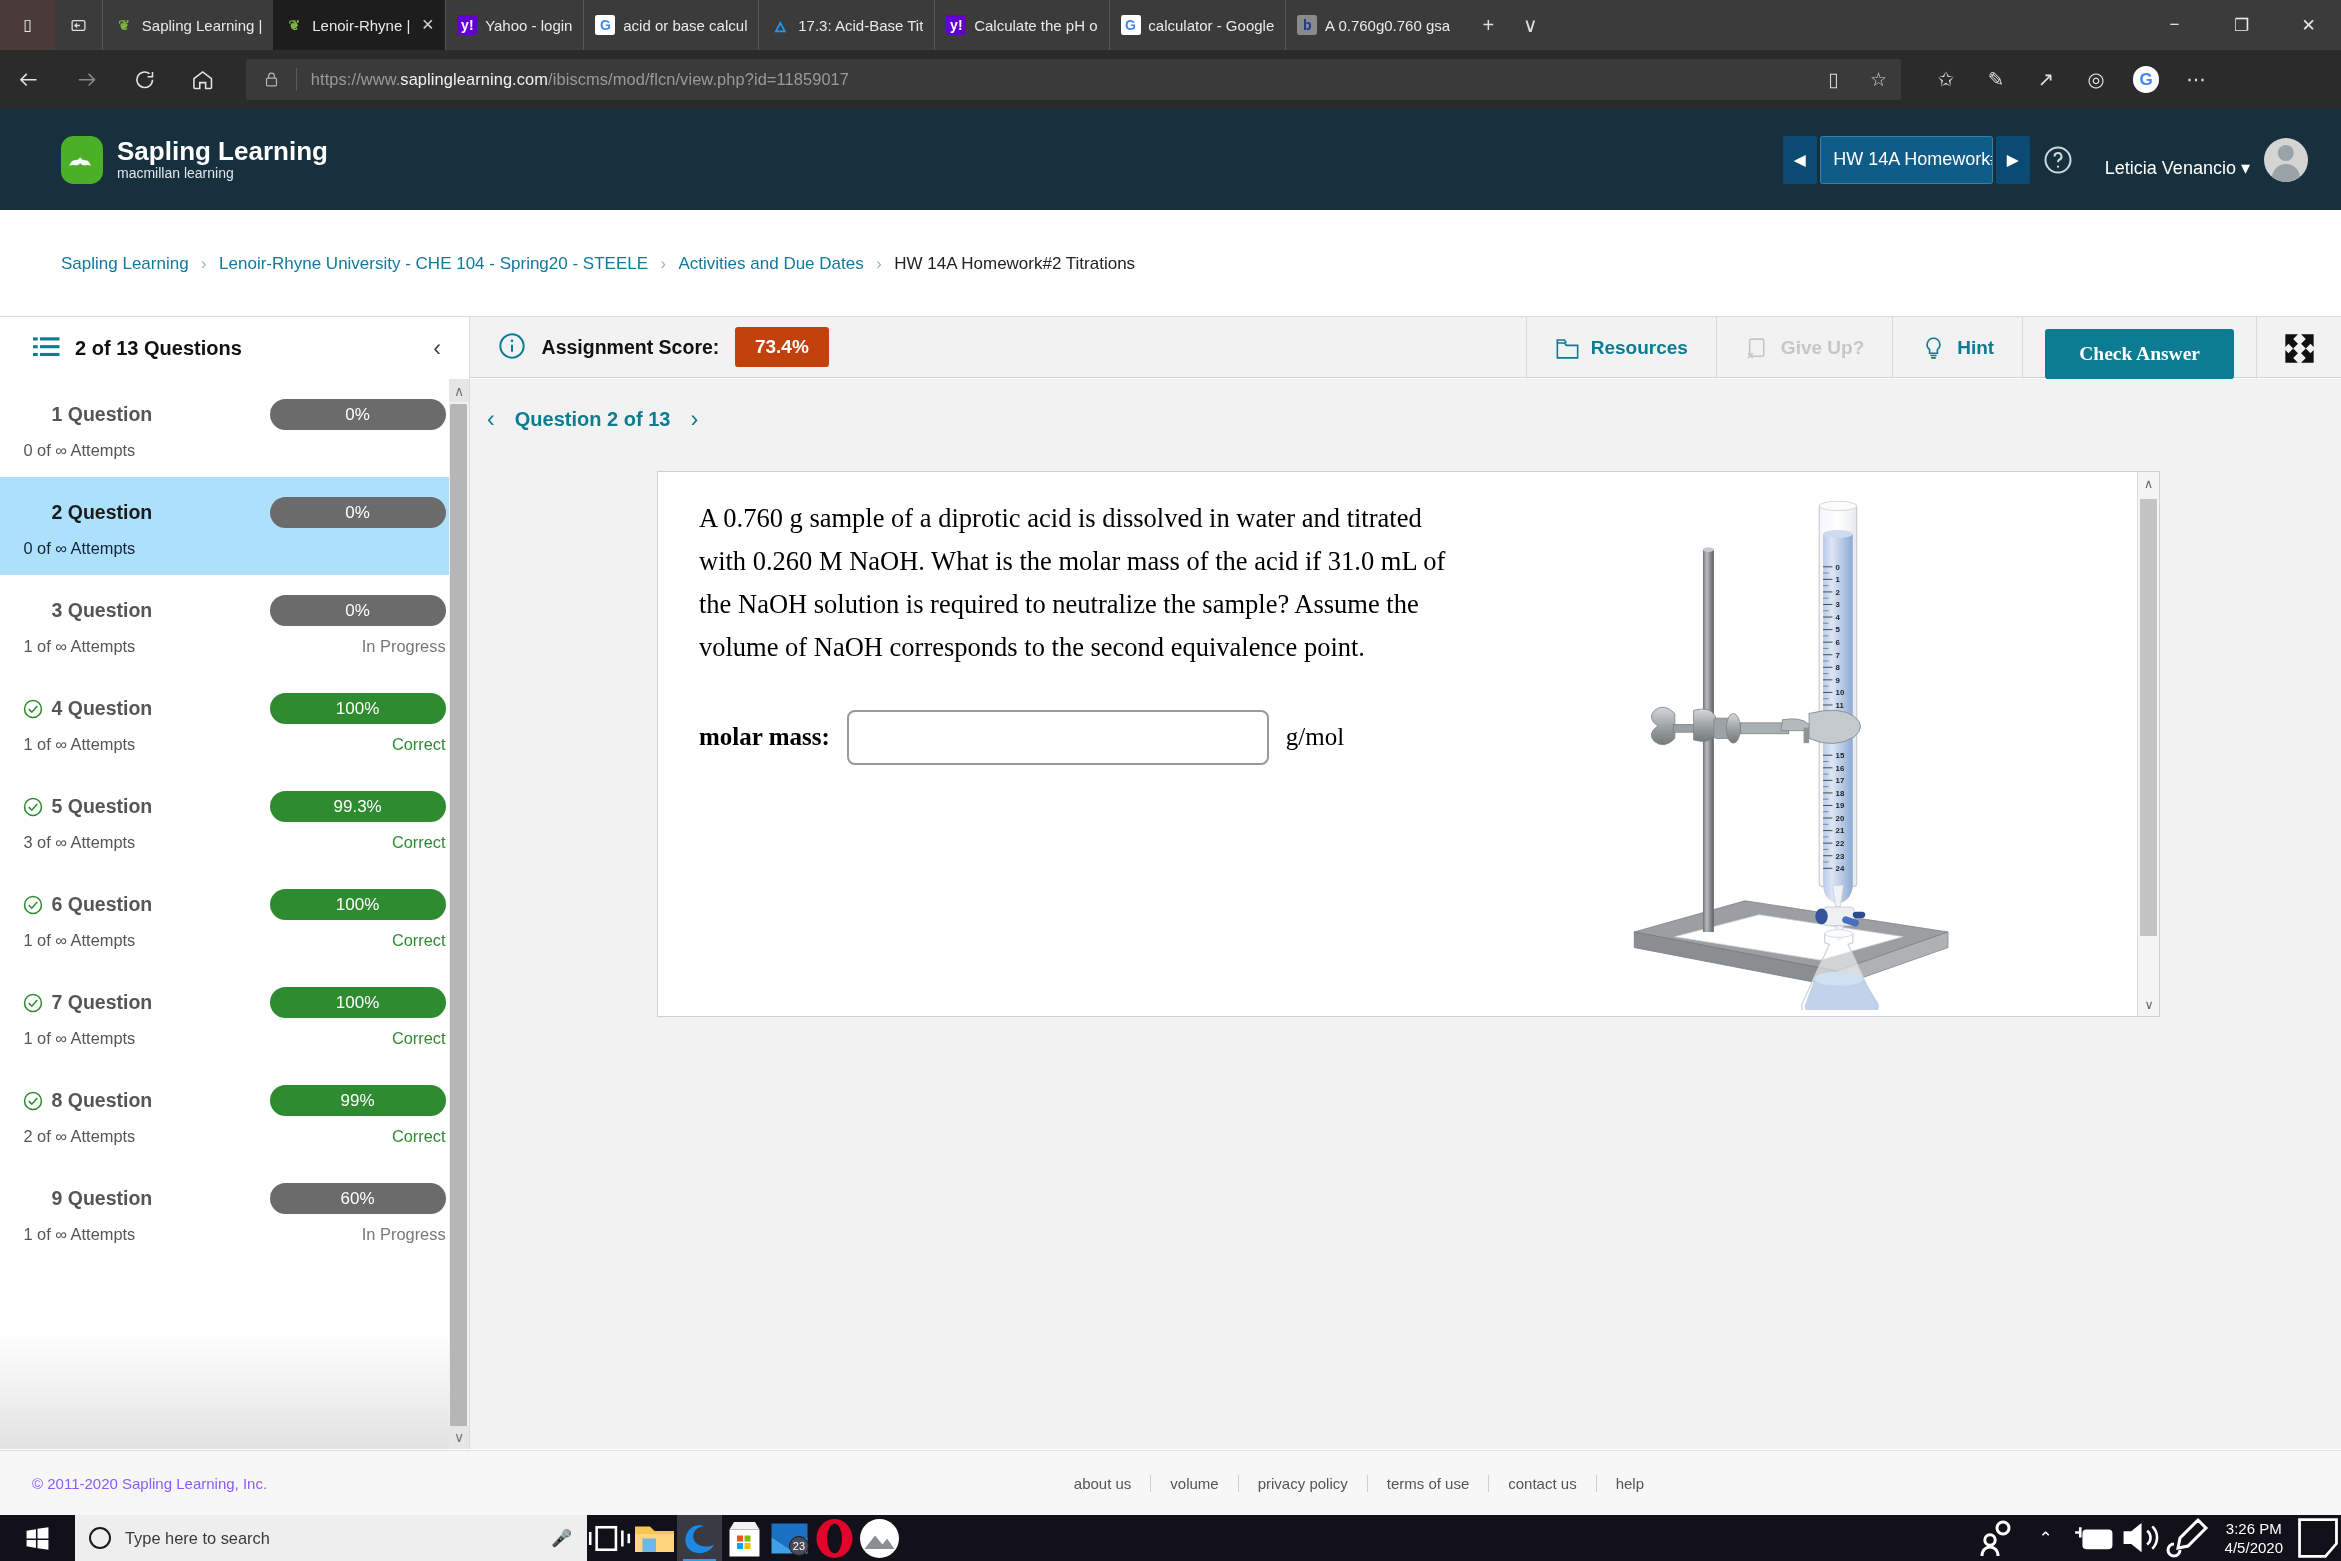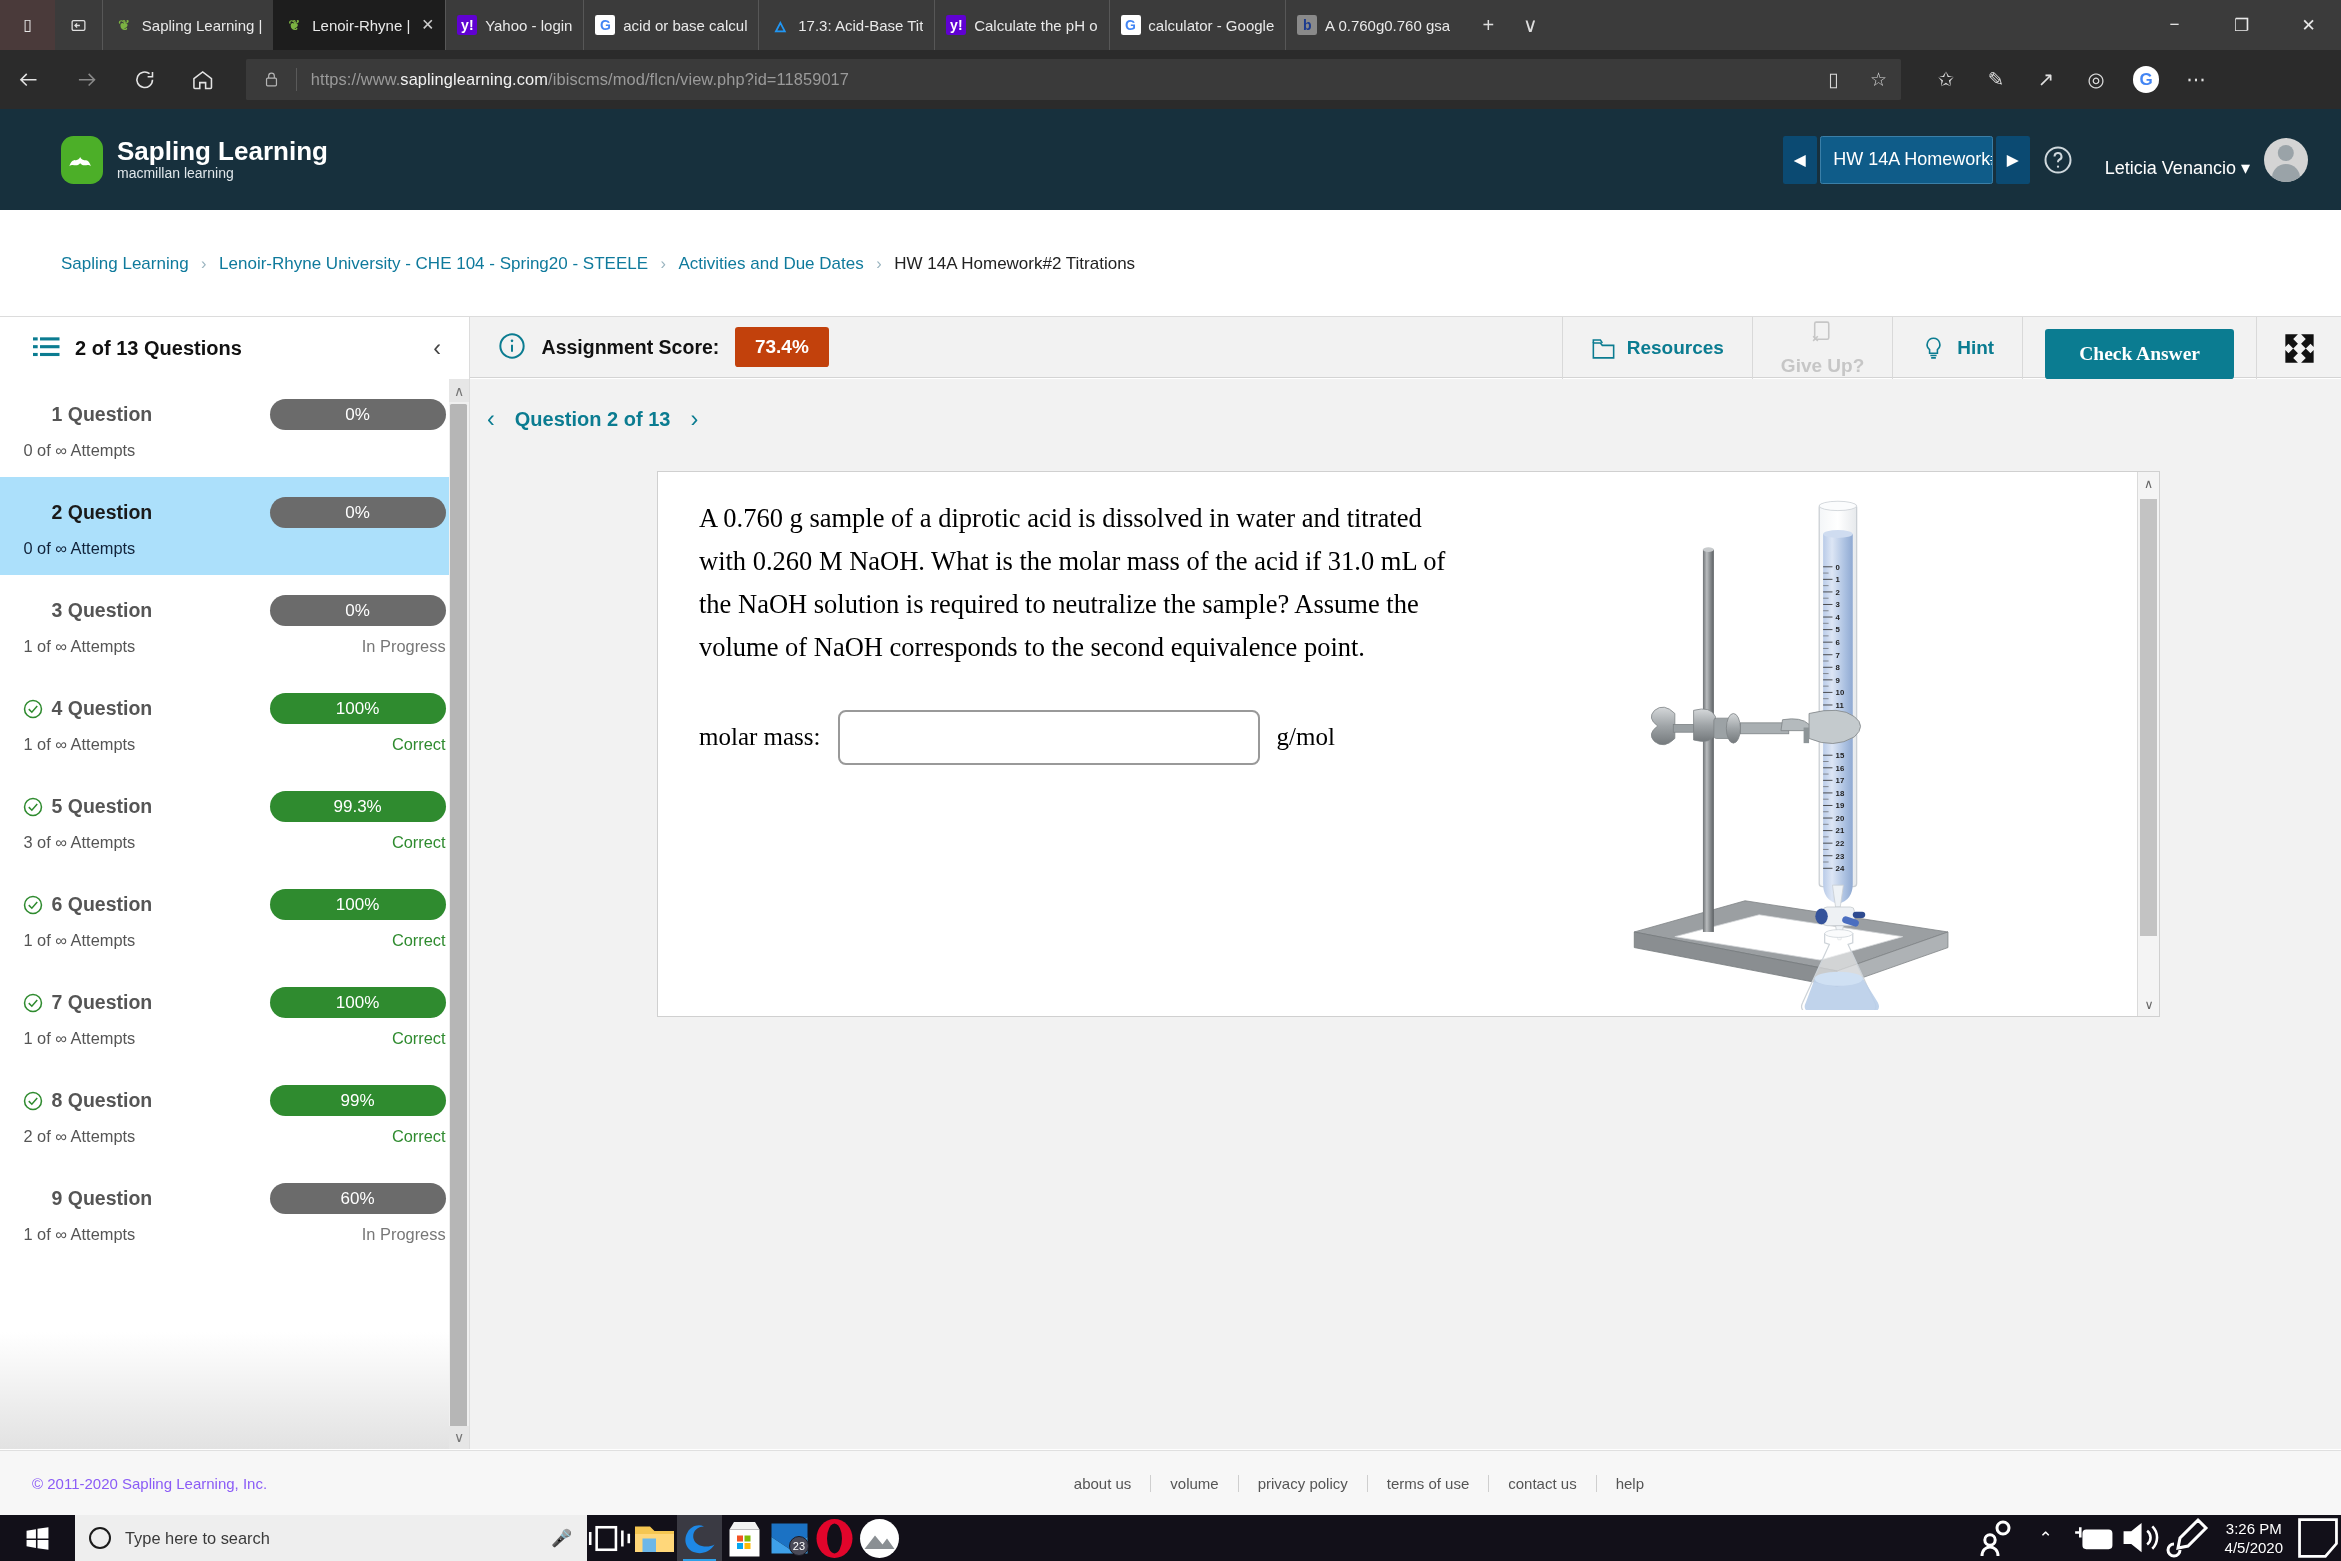--- a/index.html
+++ b/index.html
@@ -107,21 +107,21 @@
   .tb-left .ltitle { font-size:20px; font-weight:bold; color:#111; }
   .tb-left .collapse { margin-left:auto; margin-right:28px; color:#444; font-size:23.4px; }
   .tb-score { display:flex; align-items:center; gap:15.6px; padding-left:28px; }
   .tb-score .infoic svg { width:28px; height:28px; }
   .tb-score .slabel { font-size:19.5px; font-weight:bold; color:#111; }
   .tb-score .sval { background:#c2410c; color:#fff; font-size:19px; font-weight:bold;
       padding:9.4px 20px; border-radius:3.1px; }
   .tb-actions { margin-left:auto; display:flex; align-items:stretch; height:62px; }
   .tb-act { display:flex; align-items:center; justify-content:center; gap:11px;
       padding:0 28px; border-left:0.8px solid #d9d9d9; color:#0b7c91; font-size:19px; font-weight:bold; }
-  .tb-act.dim { color:#c6c6c6;flex-direction:column; }
+  .tb-act.dim { color:#c6c6c6; }
   .tb-act svg { width:25px; height:25px; }
   .tb-check { display:flex; align-items:flex-end; padding:0 22px; border-left:0.8px solid #d9d9d9;font-family:Liberation Serif, serif; }
   .tb-check .btn { background:#0b7c91; color:#fff; font-size:19.5px; font-weight:bold;
       padding:14px 34px; border-radius:3.1px; }
   .tb-expand { width:86px; display:flex; align-items:center; justify-content:center;
       border-left:0.8px solid #d9d9d9; }
   .tb-expand svg { width:33px; height:33px; }
 
   
   .sidebar { position:absolute; left:0; top:379px; width:470px; height:1070px;
@@ -152,21 +152,21 @@
   
   .main { position:absolute; left:470px; top:379px; width:1872px; height:1070px; background:#f2f2f2; }
   .qnav { display:flex; align-items:center; gap:20px; padding:26.5px 0 0 17px; }
   .qnav .arr { color:#0b7c91; font-size:23.4px; }
   .qnav .qlabel { color:#0b7c91; font-size:20px; font-weight:bold; }
   .card { position:absolute; left:187px; top:92px; width:1503px; height:546px;
       background:#fff; border:0.8px solid #d0d0d0; }
   .qtext { font-family:"Liberation Serif", serif; font-size:26.5px; color:#000;
       line-height:1.62; padding:25px 0 0 41px; width:796px; }
   .ansrow { display:flex; align-items:center; padding:41px 0 0 41px; gap:17px; }
-  .ans-label { font-family:"Liberation Serif", serif; font-size:25px; }
+  .ans-label { font-family:"Liberation Serif", serif; font-size:25px;font-weight:bold; }
   .ans-input { width:422px; height:55px; border:2.3px solid #999; border-radius:7.8px; background:#fff; }
   .ans-unit { font-family:"Liberation Serif", serif; font-size:25px; }
   .card-sb { position:absolute; right:0; top:0; width:22px; height:100%; background:#f4f4f4; border-left:0.8px solid #dadada; }
   .card-sb .ar { height:23.4px; display:flex; align-items:center; justify-content:center; color:#666; font-size:12.5px; }
   .card-sb .th { position:absolute; left:2.3px; top:26.5px; width:17px; height:437px; background:#c3c3c3; }
   .figure { position:absolute; right:172px; top:23.4px; width:359px; height:515px; }
 
   
   .footer { position:absolute; left:0; top:1450px; width:2342px; height:66px; background:#f7f7f7;
       border-top:0.8px solid #e0e0e0; display:flex; align-items:center; }

